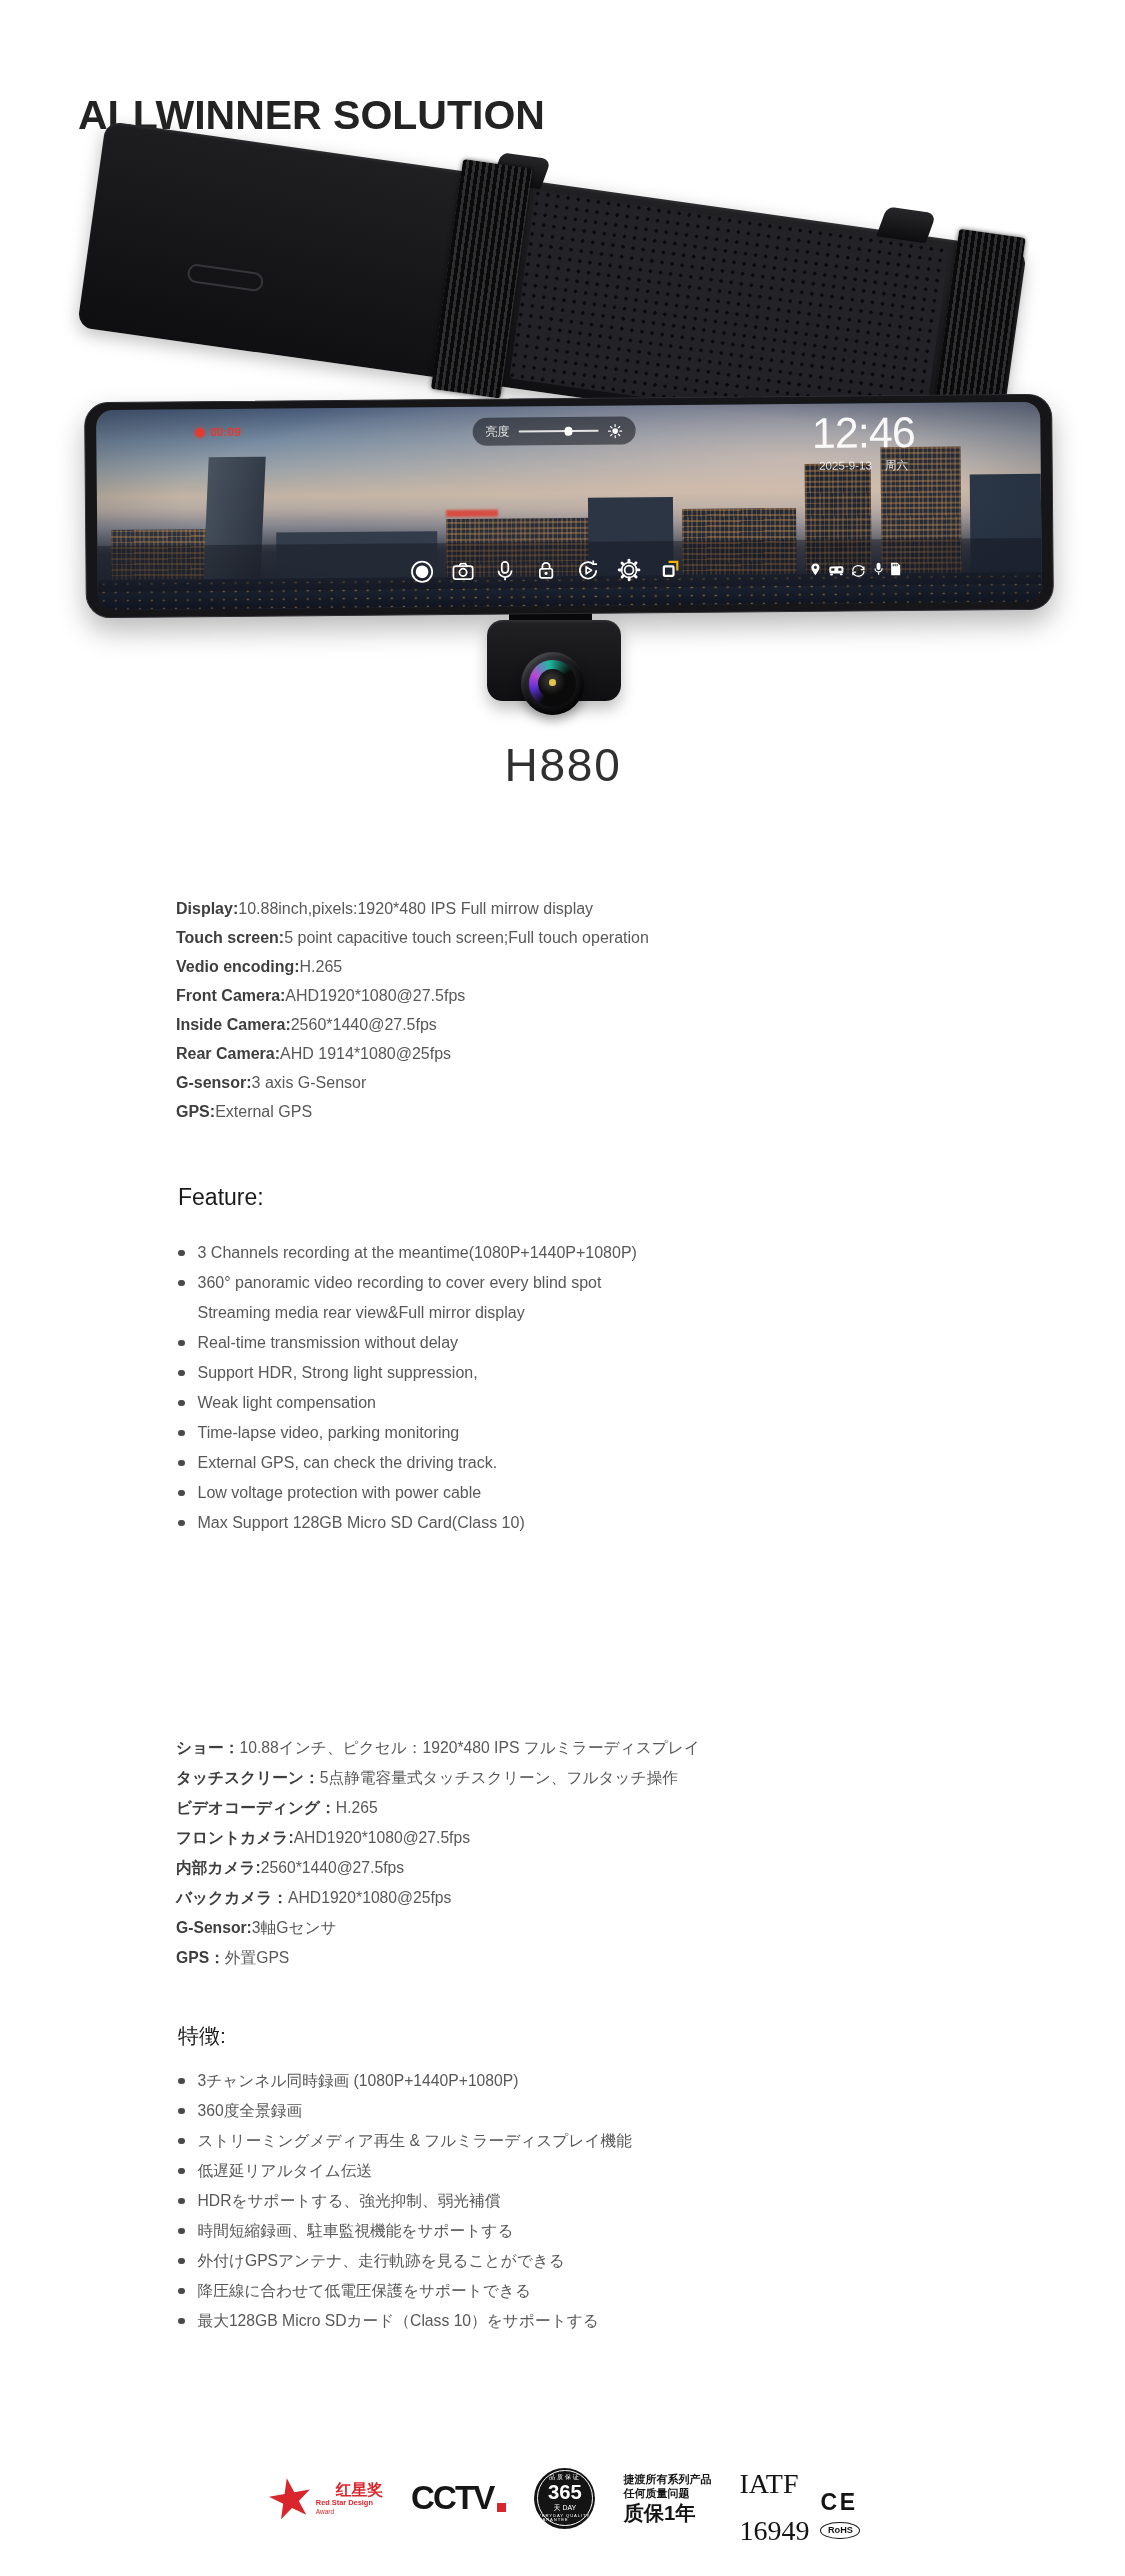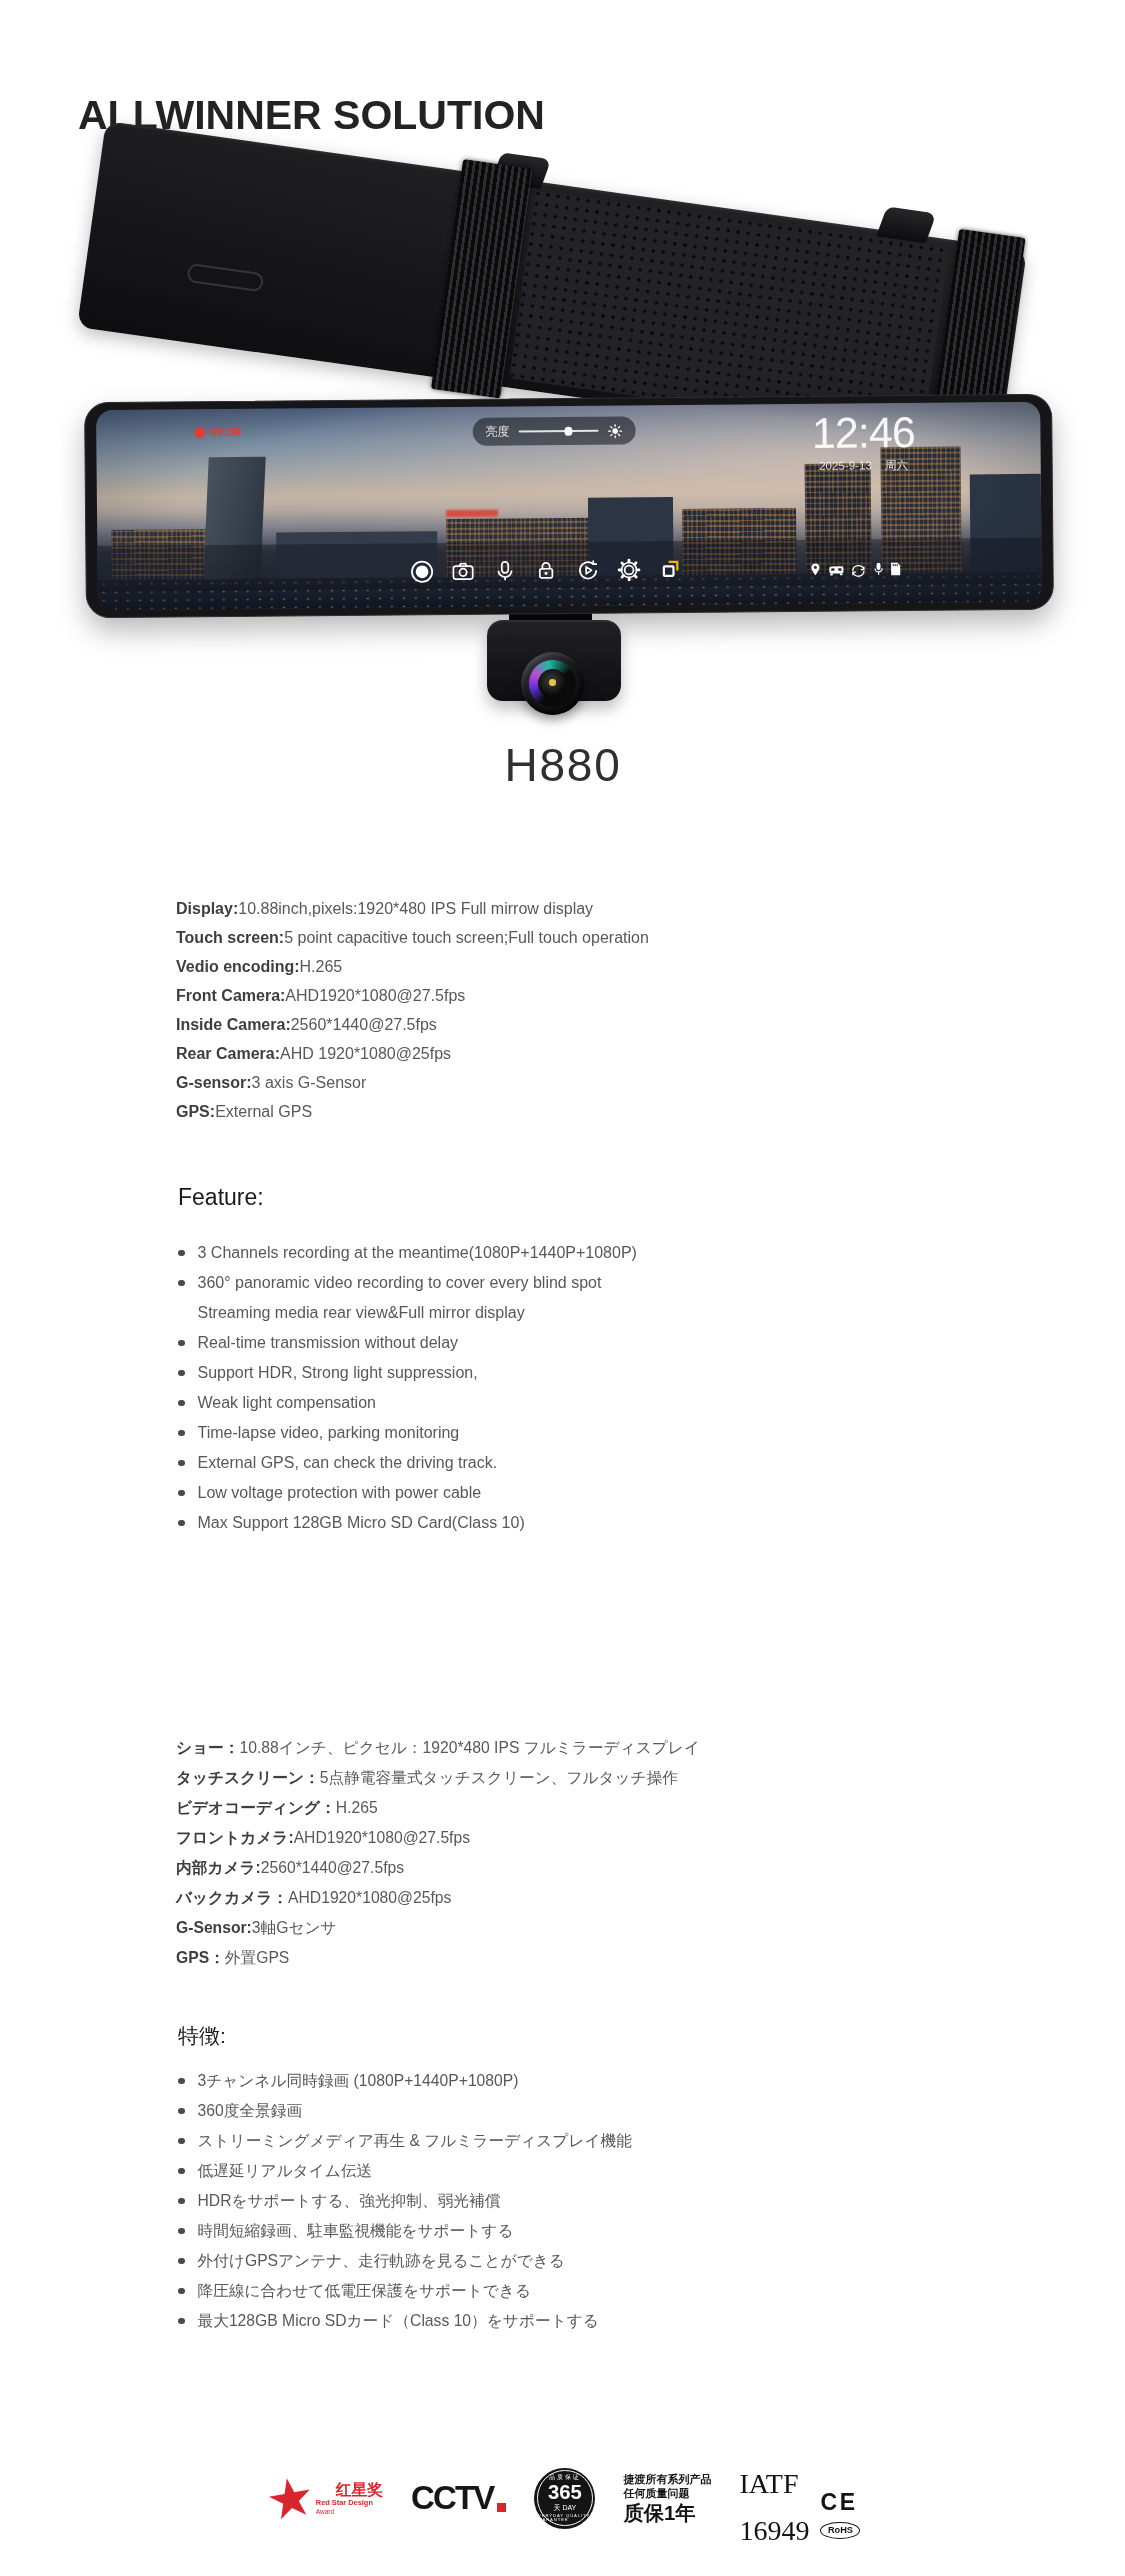--- a/index.html
+++ b/index.html
@@ -332,21 +332,21 @@
       <div class="spec-line"><b class="lbl">Display:</b><span>10.88inch,pixels:1920*480 IPS Full mirrow display</span></div>
 
       <div class="spec-line"><b class="lbl">Touch screen:</b><span>5 point capacitive touch screen;Full touch operation</span></div>
 
       <div class="spec-line"><b class="lbl">Vedio encoding:</b><span>H.265</span></div>
 
       <div class="spec-line"><b class="lbl">Front Camera:</b><span>AHD1920*1080@27.5fps</span></div>
 
       <div class="spec-line"><b class="lbl">Inside Camera:</b><span>2560*1440@27.5fps</span></div>
 
-      <div class="spec-line"><b class="lbl">Rear Camera:</b><span>AHD 1920*1080@25fps</span></div>
+      <div class="spec-line"><b class="lbl">Rear Camera:</b><span>AHD 1914*1080@25fps</span></div>
 
       <div class="spec-line"><b class="lbl">G-sensor:</b><span>3 axis G-Sensor</span></div>
 
       <div class="spec-line"><b class="lbl">GPS:</b><span>External GPS</span></div>
     </section>
 
   <h2 class="feat-h">Feature:</h2>
   <section class="bullets feat-en">
 
       <div class="bullet-line">

